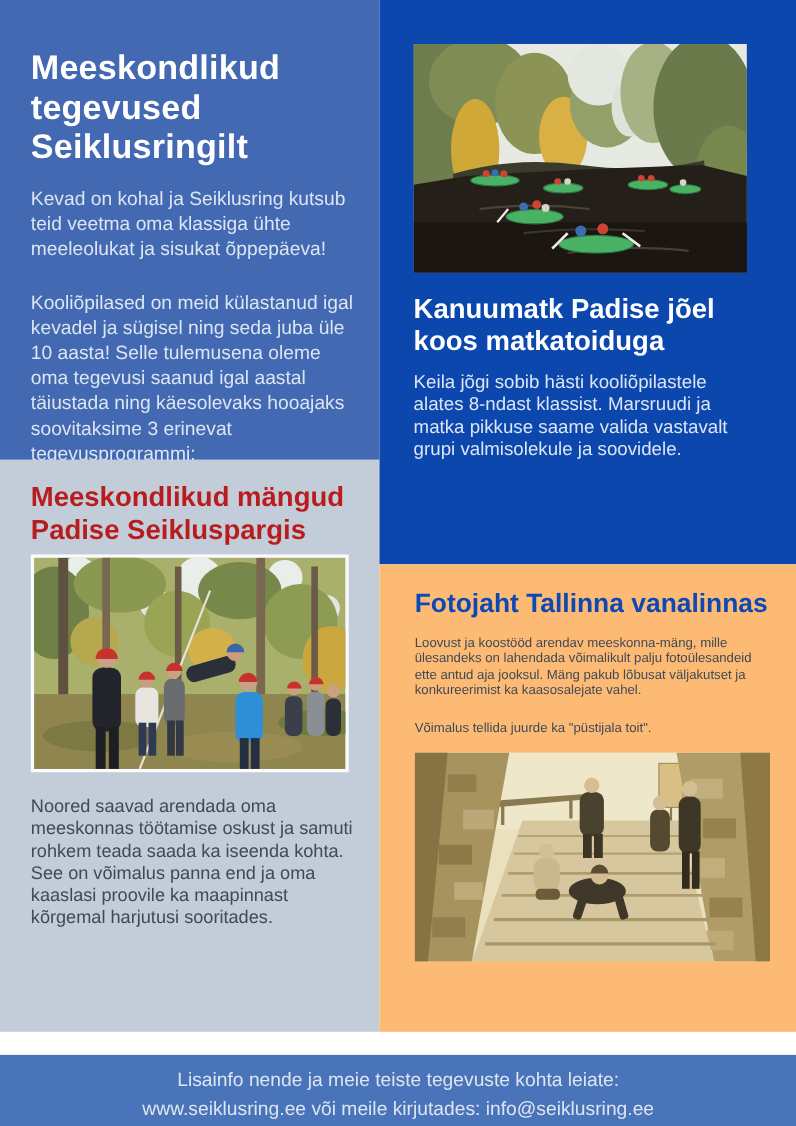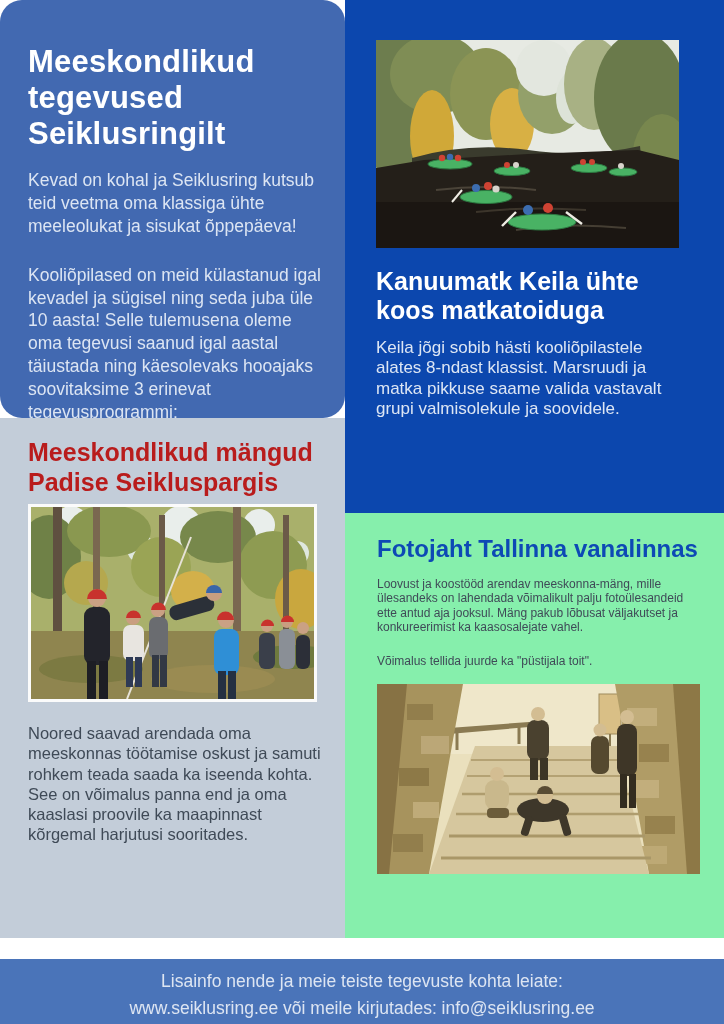--- a/index.html
+++ b/index.html
@@ -9,21 +9,20 @@
     display:flex;flex-direction:column;
   }
   .main{display:flex;height:958px;}
   .col-left{width:353px;display:flex;flex-direction:column;}
   .col-right{flex:1;display:flex;flex-direction:column;}
 
   
   .sec-blue-left{
     height:418px;background:#4269b1;box-sizing:border-box;
     padding:44px 20px 0 28px;
-    border-radius:22px;
   }
   .flyer-title{
     margin:0;color:#ffffff;font-size:31px;line-height:1.16;
     font-weight:700;letter-spacing:.2px;max-width:306px;
   }
   .sec-blue-left p{
     color:#dce5f3;font-size:17.5px;line-height:1.31;margin:17px 0 0;max-width:305px;
   }
   .sec-blue-left p.second{margin-top:26px;}
 
@@ -52,21 +51,21 @@
   .sec-blue-right h2{
     color:#ffffff;font-size:25px;line-height:1.16;font-weight:700;
     margin:19px 0 0;max-width:300px;
   }
   .sec-blue-right p{
     color:#dde6f4;font-size:17px;line-height:1.2;margin:13px 0 0;max-width:308px;
   }
   .sec-blue-right p.second{margin-top:21px;}
 
   
-  .sec-white{flex:1;background:#86efac;box-sizing:border-box;padding:0 24px 0 32px;}
+  .sec-white{flex:1;background:#fdba74;box-sizing:border-box;padding:0 24px 0 32px;}
   .sec-white h2{
     color:#0d49b5;font-size:24px;font-weight:700;margin:22px 0 0;white-space:nowrap;
   }
   .sec-white p{
     color:#3f4a57;font-size:12px;line-height:1.19;margin:14px 0 0;max-width:318px;
   }
   .sec-white p.note{margin-top:20px;}
   .photo-stairs{margin-top:16px;width:323px;height:190px;}
 
   
@@ -207,21 +206,21 @@
             <line x1="86" y1="150" x2="76" y2="162" stroke="#efece4" stroke-width="2"></line>
 
             <ellipse cx="166" cy="182" rx="34" ry="8" fill="#49b264" stroke="#2c7a41"></ellipse>
             <circle cx="152" cy="170" r="5" fill="#3c6db0"></circle>
               <circle cx="172" cy="168" r="5" fill="#cf4333"></circle>
             <line x1="190" y1="172" x2="206" y2="184" stroke="#efece4" stroke-width="2.4"></line>
             <line x1="140" y1="172" x2="126" y2="186" stroke="#efece4" stroke-width="2.4"></line>
           </svg>
         </figure>
 
-        <h2>Kanuumatk Keila ühte koos matkatoiduga</h2>
+        <h2>Kanuumatk Padise jõel koos matkatoiduga</h2>
         <p>Keila jõgi sobib hästi kooliõpilastele alates 8-ndast klassist. Marsruudi ja matka pikkuse saame valida vastavalt grupi valmisolekule ja soovidele.</p>
       </section>
 
       <section class="sec-white">
         <h2>Fotojaht Tallinna vanalinnas</h2>
         <p>Loovust ja koostööd arendav meeskonna-mäng, mille ülesandeks on lahendada võimalikult palju fotoülesandeid ette antud aja jooksul. Mäng pakub lõbusat väljakutset ja konkureerimist ka kaasosalejate vahel.</p>
         <p class="note">Võimalus tellida juurde ka "püstijala toit".</p>
 
         <figure class="photo-stairs">
           <svg viewBox="0 0 323 190" width="323" height="190" preserveAspectRatio="none">

